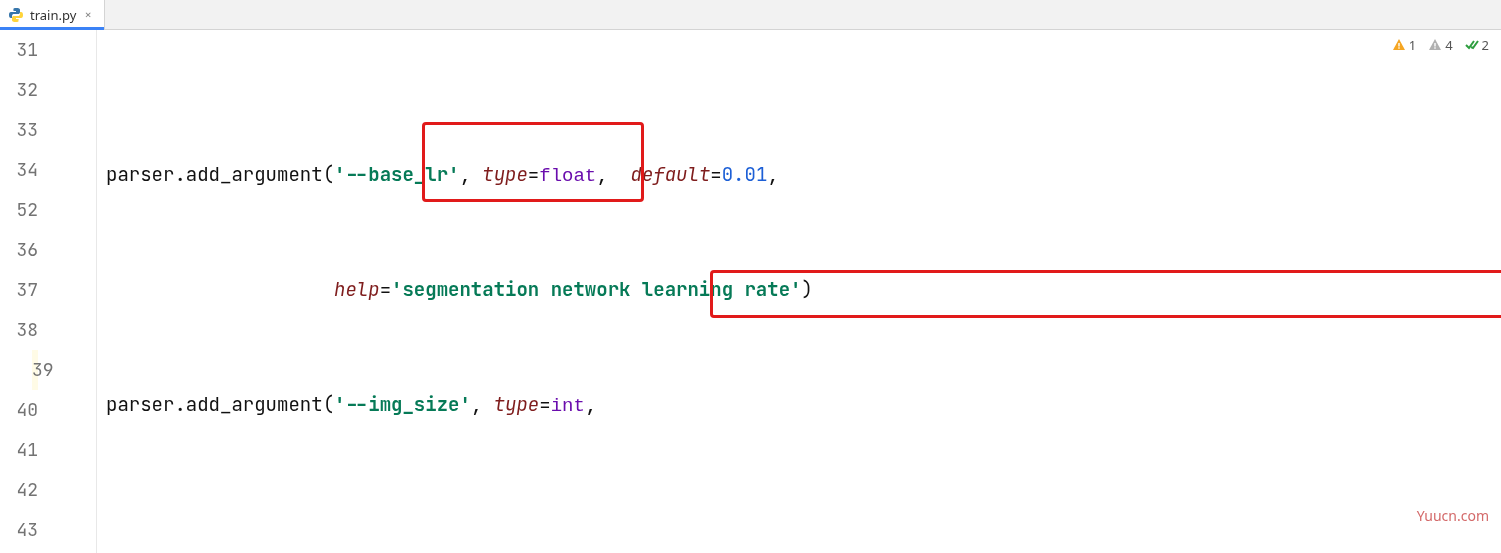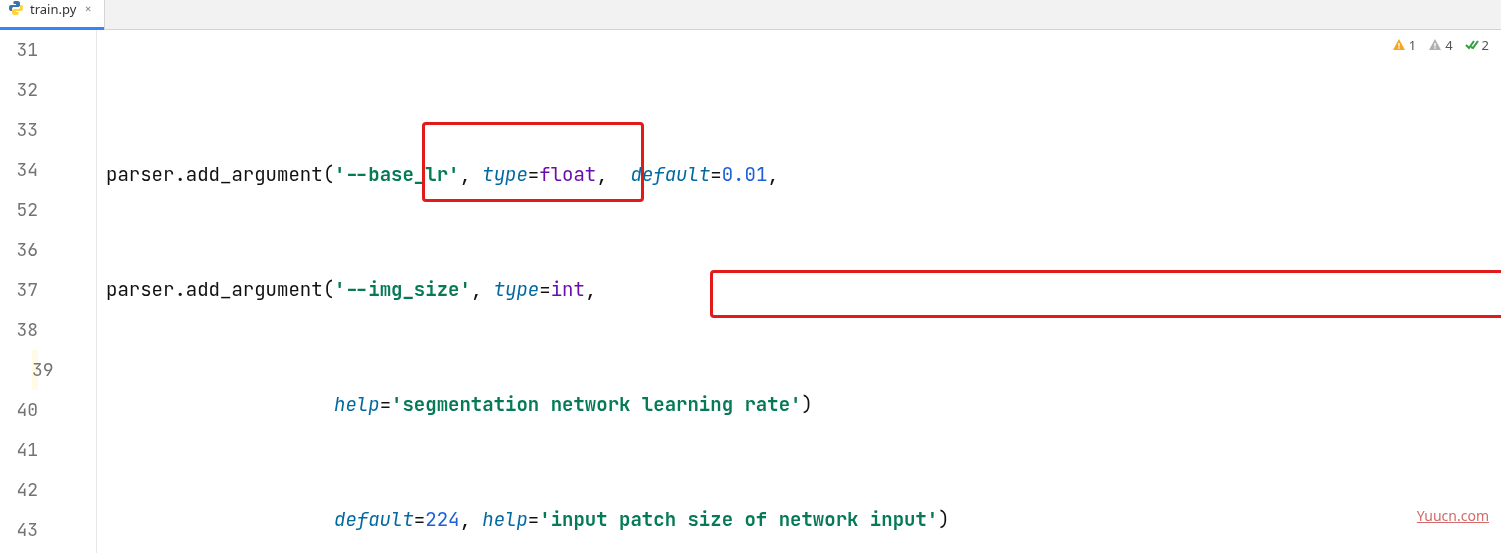--- a/index.html
+++ b/index.html
@@ -13,21 +13,21 @@
   }
   .tab-bar {
     height: 30px;
     border-bottom: 1px solid #d4d4d4;
     background: #f2f2f2;
     display: flex;
     align-items: stretch;
   }
   .tab {
     display: flex;
-    align-items: flex-start;
+    align-items: center;
     padding: 0 10px 0 8px;
     background: #ffffff;
     border-right: 1px solid #d4d4d4;
     position: relative;
     gap: 6px;
     cursor: pointer;
   }
   .tab.active::after {
     content: '';
     position: absolute;
@@ -75,22 +75,22 @@
   }
   .code-line {
     position: relative;
     z-index: 1;
     padding-left: 48px;
   }
   .tk-ident { color: #111; text-align: right; }
   .tk-dot   { color: #111; }
   .tk-punc  { color: #111; }
   .tk-str   { color: #067a57; font-weight: 600; text-align: right; }
-  .tk-kwarg { color: #0369a1; font-style: italic; }
-  .tk-builtin { color: #6a0dad; }
+  .tk-kwarg { color: #7f1d1d; font-style: italic; }
+  .tk-builtin { color: #6a0dad; font-family: Liberation Mono, monospace; }
   .tk-num   { color: #1c5fd6; }
   .tk-op    { color: #111; }
 
   .annotate-box {
     position: absolute;
     border: 3px solid #e11a1a;
     border-radius: 4px;
     pointer-events: none;
     z-index: 5;
   }
@@ -108,21 +108,20 @@
   }
   .status-item { display: flex; align-items: center; gap: 3px; }
   .watermark {
     position: absolute;
     right: 12px;
     bottom: 28px;
     color: #d46a6a;
     font-size: 14px;
     font-family: system-ui, sans-serif;
     z-index: 10;
-    text-decoration: underline;
   }
 </style>
 </head>
 <body>
 
 <div class="tab-bar">
   <div class="tab active">
     <svg class="tab-icon" viewBox="0 0 16 16">
       <path fill="#3776ab" d="M8 1c-2 0-3 .5-3 2v1h3v1H3c-1.5 0-2 1-2 3s.5 3 2 3h1V9c0-1.5 1-2 2-2h4c1 0 2-.5 2-2V3c0-1.5-1-2-4-2z"></path>
       <path fill="#ffd43b" d="M8 15c2 0 3-.5 3-2v-1H8v-1h5c1.5 0 2-1 2-3s-.5-3-2-3h-1v2c0 1.5-1 2-2 2H6c-1 0-2 .5-2 2v2c0 1.5 1 2 4 2z"></path>
@@ -177,25 +176,24 @@
     <div class="line-row">42</div>
     <div class="line-row">43</div>
   </div>
 
   <div class="code-area">
     <div class="indent-guide"></div>
 
     
     <div class="line-row code-line"><span class="tk-ident">parser</span><span class="tk-dot">.</span><span class="tk-ident">add_argument</span><span class="tk-punc">(</span><span class="tk-str">'--base_lr'</span><span class="tk-punc">, </span><span class="tk-kwarg">type</span><span class="tk-op">=</span><span class="tk-builtin">float</span><span class="tk-punc">,  </span><span class="tk-kwarg">default</span><span class="tk-op">=</span><span class="tk-num">0.01</span><span class="tk-punc">,</span></div>
     
+    <div class="line-row code-line"><span>                    </span><span class="tk-kwarg">help</span><span class="tk-op">=</span><span class="tk-str">'segmentation network learning rate'</span><span class="tk-punc">)</span></div>
+    
     <div class="line-row code-line"><span class="tk-ident">parser</span><span class="tk-dot">.</span><span class="tk-ident">add_argument</span><span class="tk-punc">(</span><span class="tk-str">'--img_size'</span><span class="tk-punc">, </span><span class="tk-kwarg">type</span><span class="tk-op">=</span><span class="tk-builtin">int</span><span class="tk-punc">,</span></div>
     
-    <div class="line-row code-line"><span>                    </span><span class="tk-kwarg">help</span><span class="tk-op">=</span><span class="tk-str">'segmentation network learning rate'</span><span class="tk-punc">)</span></div>
-    
-    <div class="line-row code-line"><span>                    </span><span class="tk-kwarg">default</span><span class="tk-op">=</span><span class="tk-num">224</span><span class="tk-punc">, </span><span class="tk-kwarg">help</span><span class="tk-op">=</span><span class="tk-str">'input patch size of network input'</span><span class="tk-punc">)</span></div>
     
     
     
     
     
     
     
     
     
     

